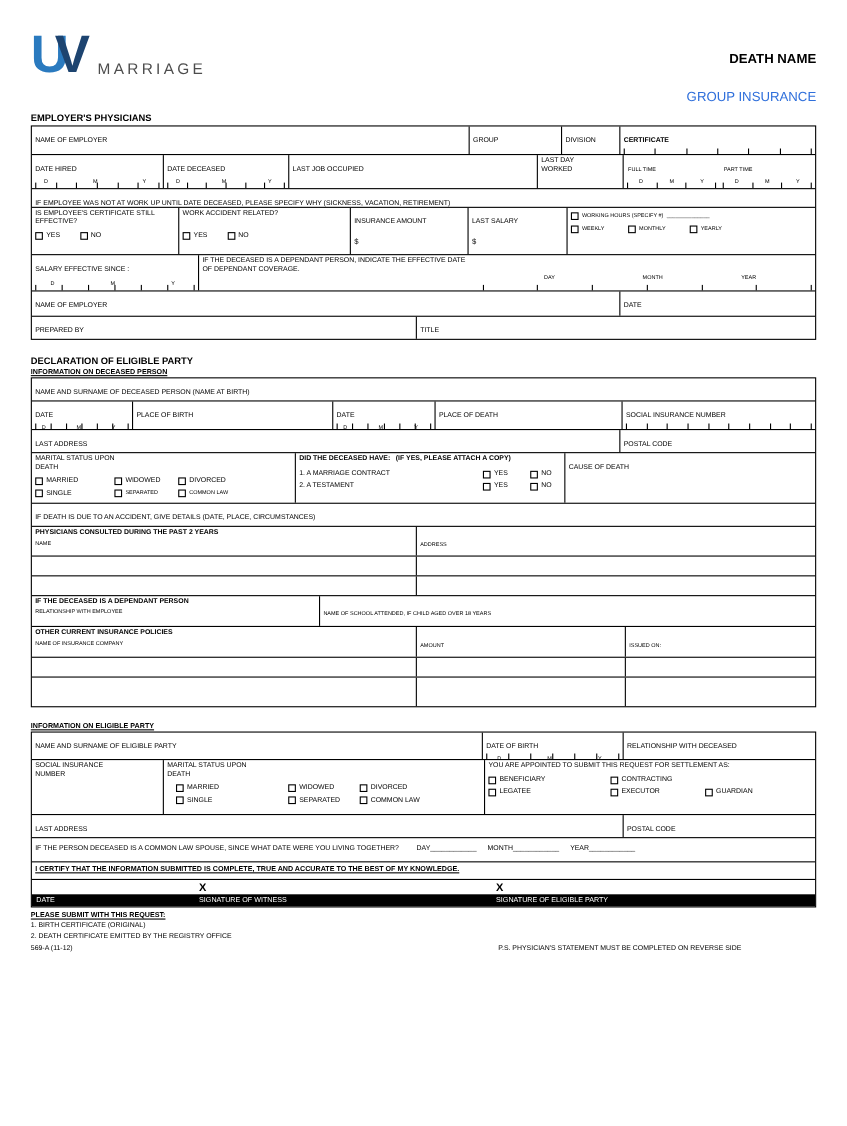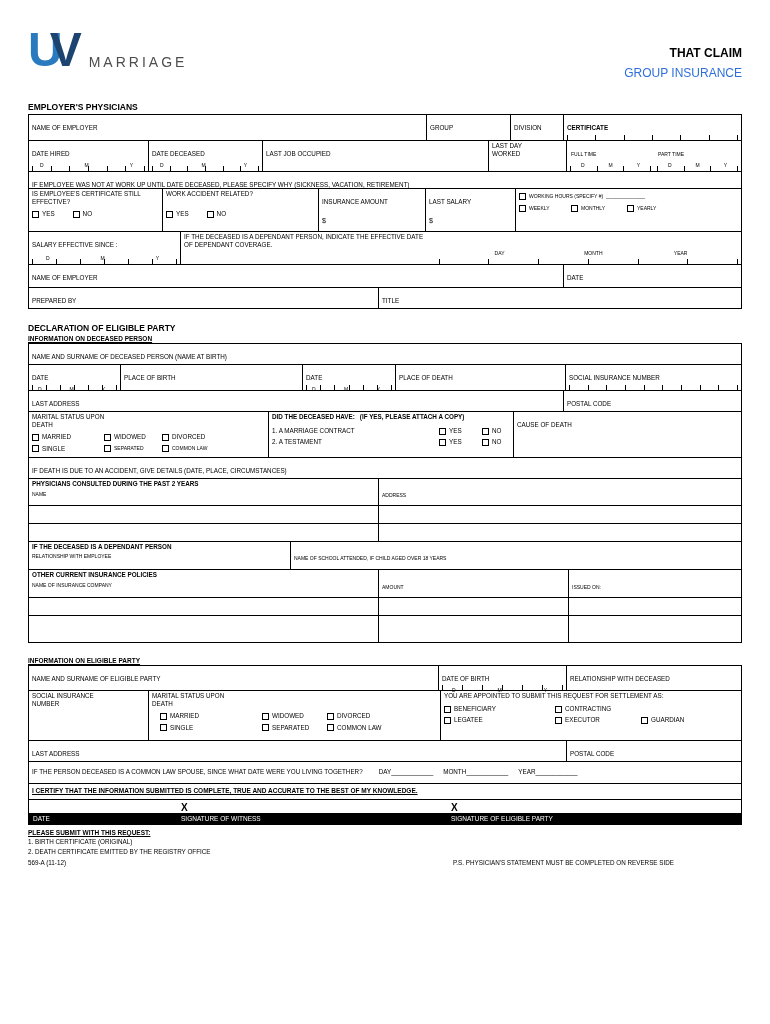--- a/index.html
+++ b/index.html
@@ -6,21 +6,21 @@
   html,body{background:#fff;}
   body{width:770px;height:1024px;position:relative;color:#000;font-family:"Liberation Sans","DejaVu Sans",sans-serif;-webkit-font-smoothing:antialiased;}
   .page{position:absolute;left:28px;top:30px;width:714px;}
   .hdr{display:flex;justify-content:space-between;align-items:flex-start;margin-bottom:8px;height:64px;}
   .logo{display:flex;align-items:flex-end;}
   .logo-u{font-size:48px;font-weight:bold;color:var(--logo_blue,#2a7abf);line-height:.85;letter-spacing:-3px;}
   .logo-v{font-size:48px;font-weight:bold;color:var(--logo_navy,#1d4470);line-height:.85;margin-left:-10px;}
   .logo-ins{font-size:14px;color:#4d4d4d;letter-spacing:3px;margin-left:7px;margin-bottom:1px;}
   .hdr-right{text-align:right;padding-top:16px;}
   .hdr-title{font-size:12px;font-weight:bold;}
-  .hdr-sub{font-size:12px;color:var(--accent_blue,#2f6fdb);margin-top:6px;}
+  .hdr-sub{font-size:12px;color:var(--accent_blue,#2f6fdb);margin-top:21px;}
   .sec-title{font-size:8.5px;font-weight:bold;margin:4px 0 2px;}
   .info-title{font-size:6.5px;font-weight:bold;text-decoration:underline;margin-bottom:1px;}
   .tbl{border:1px solid #000;background:#fff;}
   .row{display:flex;border-bottom:1px solid #000;align-items:stretch;}
   .tbl .row:last-of-type{border-bottom:none;}
   .cell{border-right:1px solid #000;padding:1px 3px;position:relative;}
   .cell:last-child{border-right:none;}
   .lbl{font-size:6.3px;line-height:1.3;}
   .l5{font-size:5px;line-height:1.3;}
   .b{font-weight:bold;}
@@ -43,21 +43,21 @@
 
 <div class="page">
 
   <div class="hdr">
     <div class="logo">
       <span class="logo-u">U</span>
       <span class="logo-v">V</span>
       <span class="logo-ins">MARRIAGE</span>
     </div>
     <div class="hdr-right">
-      <div class="hdr-title">THAT CLAIM</div>
+      <div class="hdr-title">DEATH NAME</div>
       <div class="hdr-sub">GROUP INSURANCE</div>
     </div>
   </div>
 
   <div class="sec-title">EMPLOYER'S PHYSICIANS</div>
 
   <div class="tbl">
 
     <div class="row" style="height:26px">
       <div class="cell flex1">

